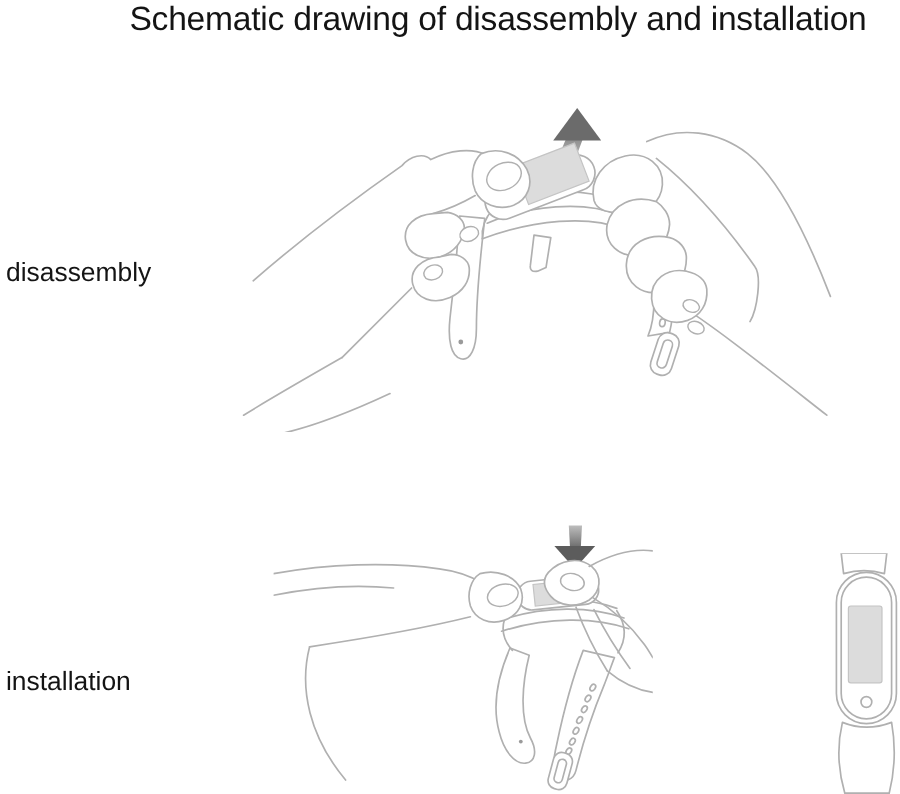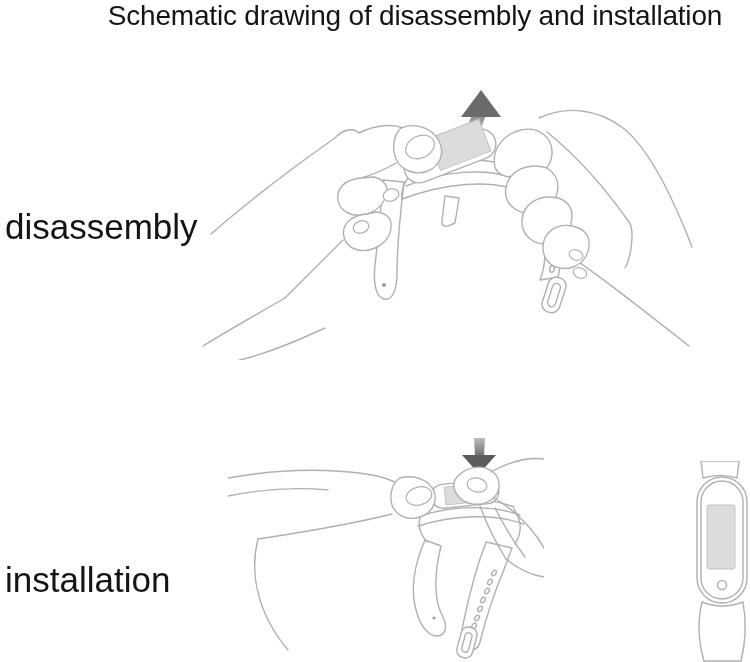--- a/index.html
+++ b/index.html
@@ -5,24 +5,24 @@
   html,body{margin:0;padding:0;background:#ffffff;}
   .canvas{
     position:relative;width:750px;height:662px;background:#ffffff;
     overflow:hidden;font-family:"Liberation Sans", sans-serif;color:#161616;
   }
   .title{
     position:absolute;top:0px;left:0;width:100%;text-align:center;
     font-size:28px;line-height:32px;font-weight:400;letter-spacing:-0.2px;color:#141414;margin-left:40px;
   }
   .section-label{
-    position:absolute;left:5px;font-size:35px;line-height:34px;font-weight:400;color:#141414;
+    position:absolute;left:5px;font-size:22px;line-height:34px;font-weight:400;color:#141414;
   }
   .label-disassembly{top:210px;}
-  .label-installation{top:551px;margin-top:12px;}
+  .label-installation{top:551px;}
   .fig{position:absolute;}
   .fig-disassembly{left:195px;top:68px;}
   .fig-installation{left:228px;top:430px;}
   .fig-band-front{left:692px;top:461px;}
   .ln{fill:none;stroke:#b0b0b0;stroke-width:1.4;stroke-linecap:round;stroke-linejoin:round;}
   .wh{fill:#ffffff;stroke:#b0b0b0;stroke-width:1.4;stroke-linecap:round;stroke-linejoin:round;}
   .nail{fill:#ffffff;stroke:#b0b0b0;stroke-width:1.2;}
   .scr{fill:#dcdcdc;stroke:#c4c4c4;stroke-width:1;}
   .dot{fill:#9a9a9a;stroke:none;}
 </style>

